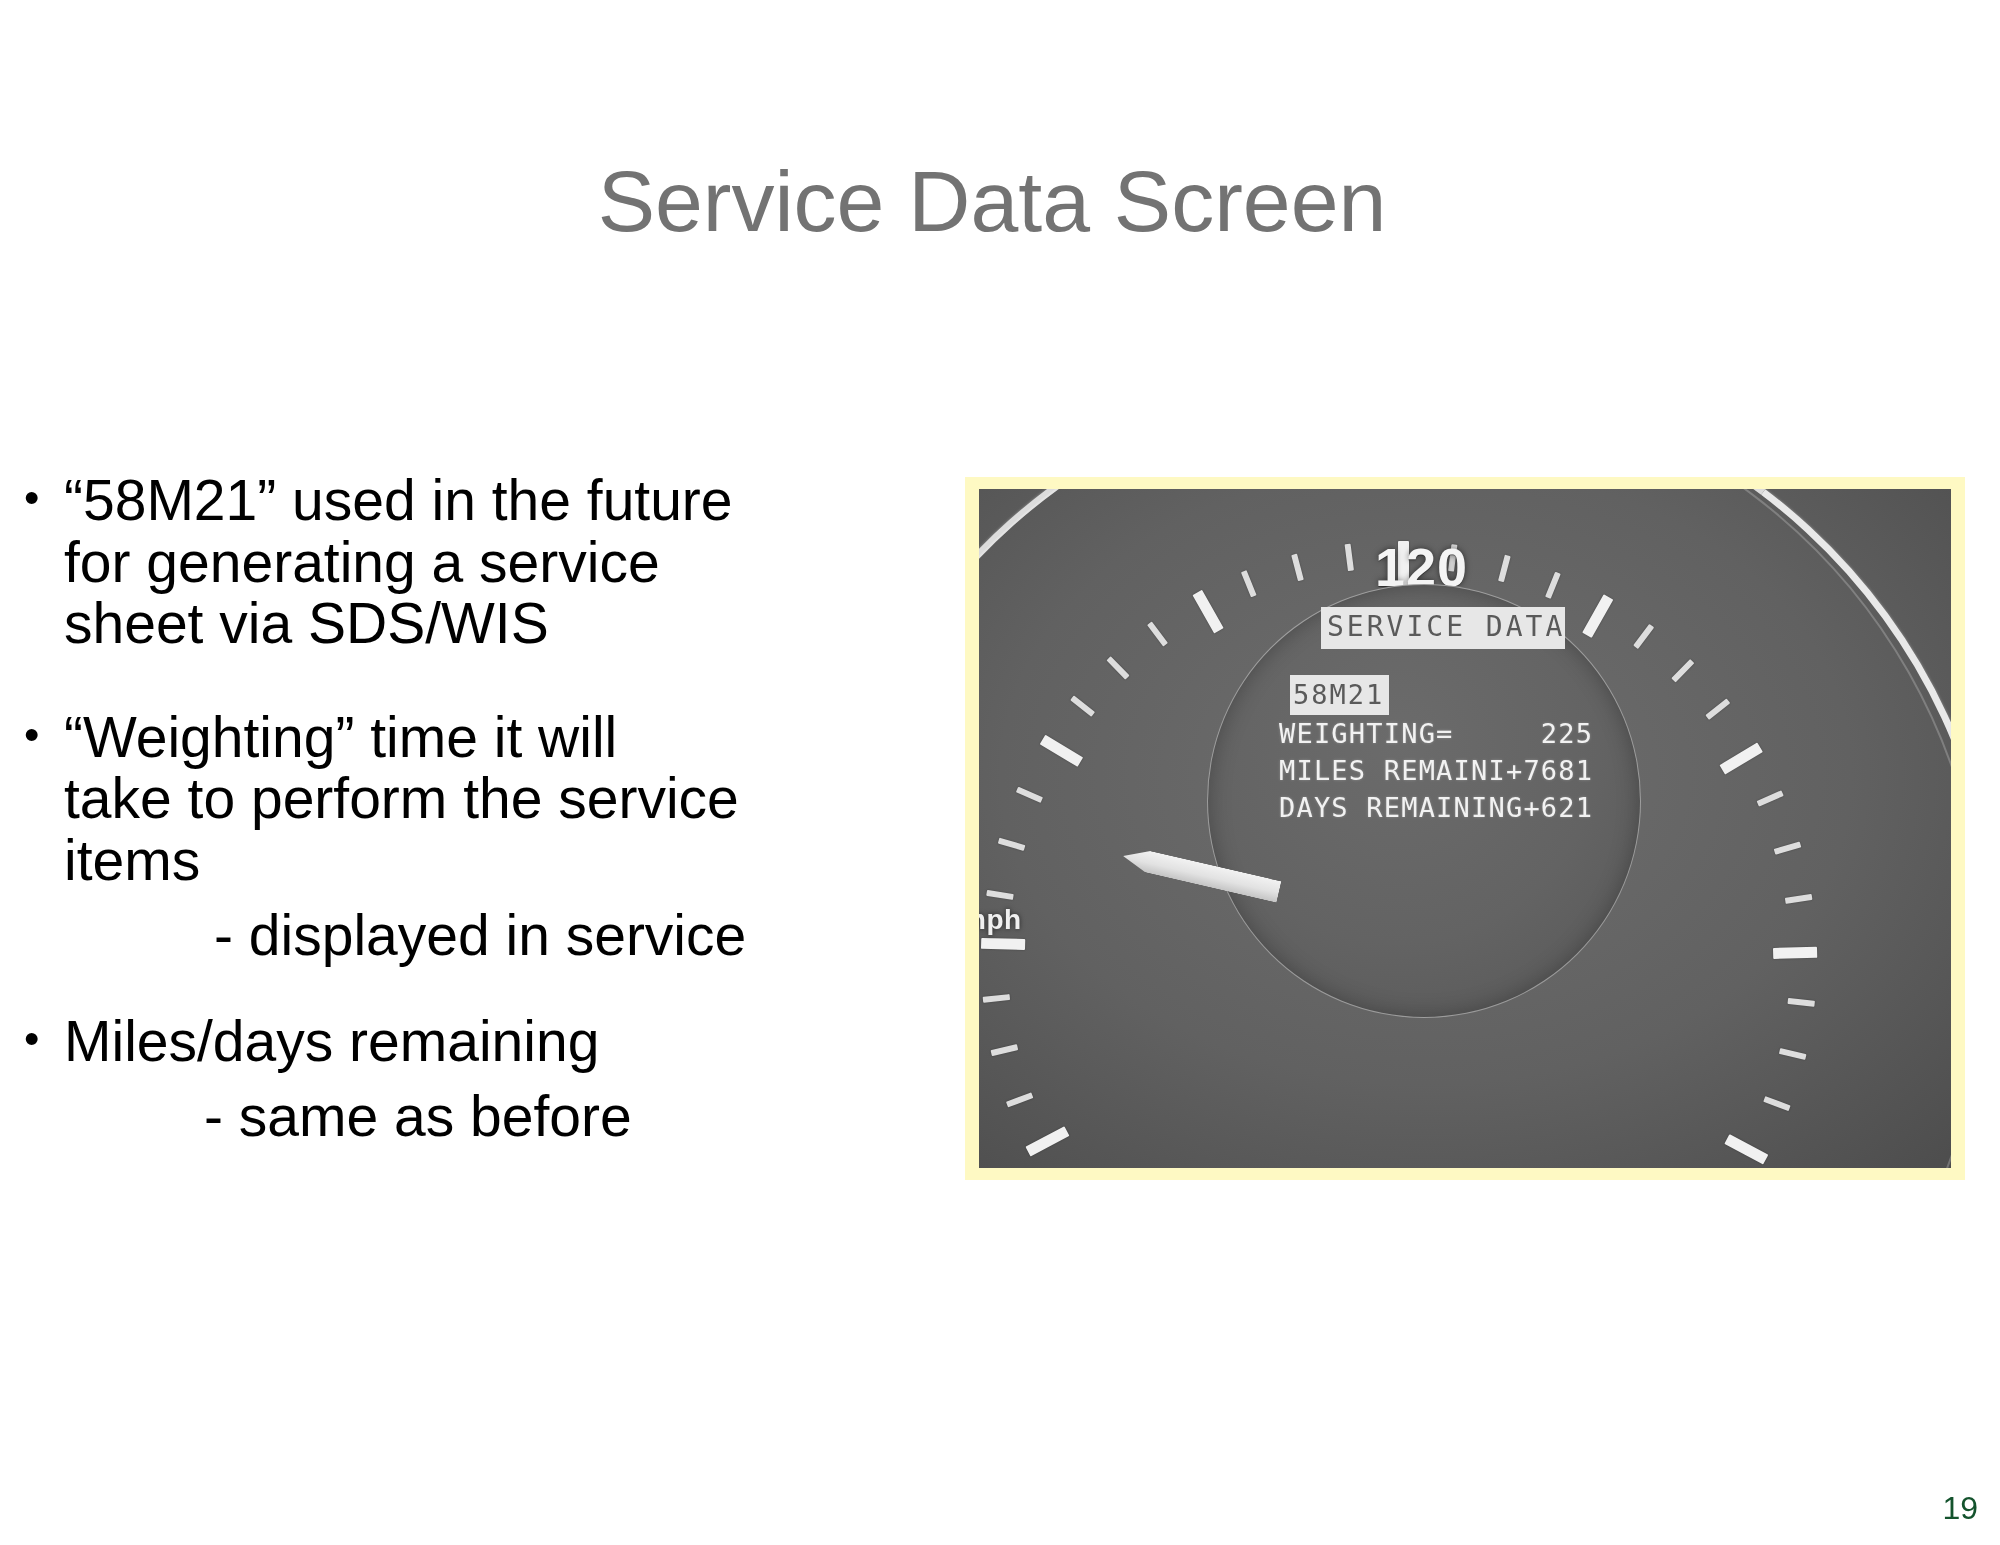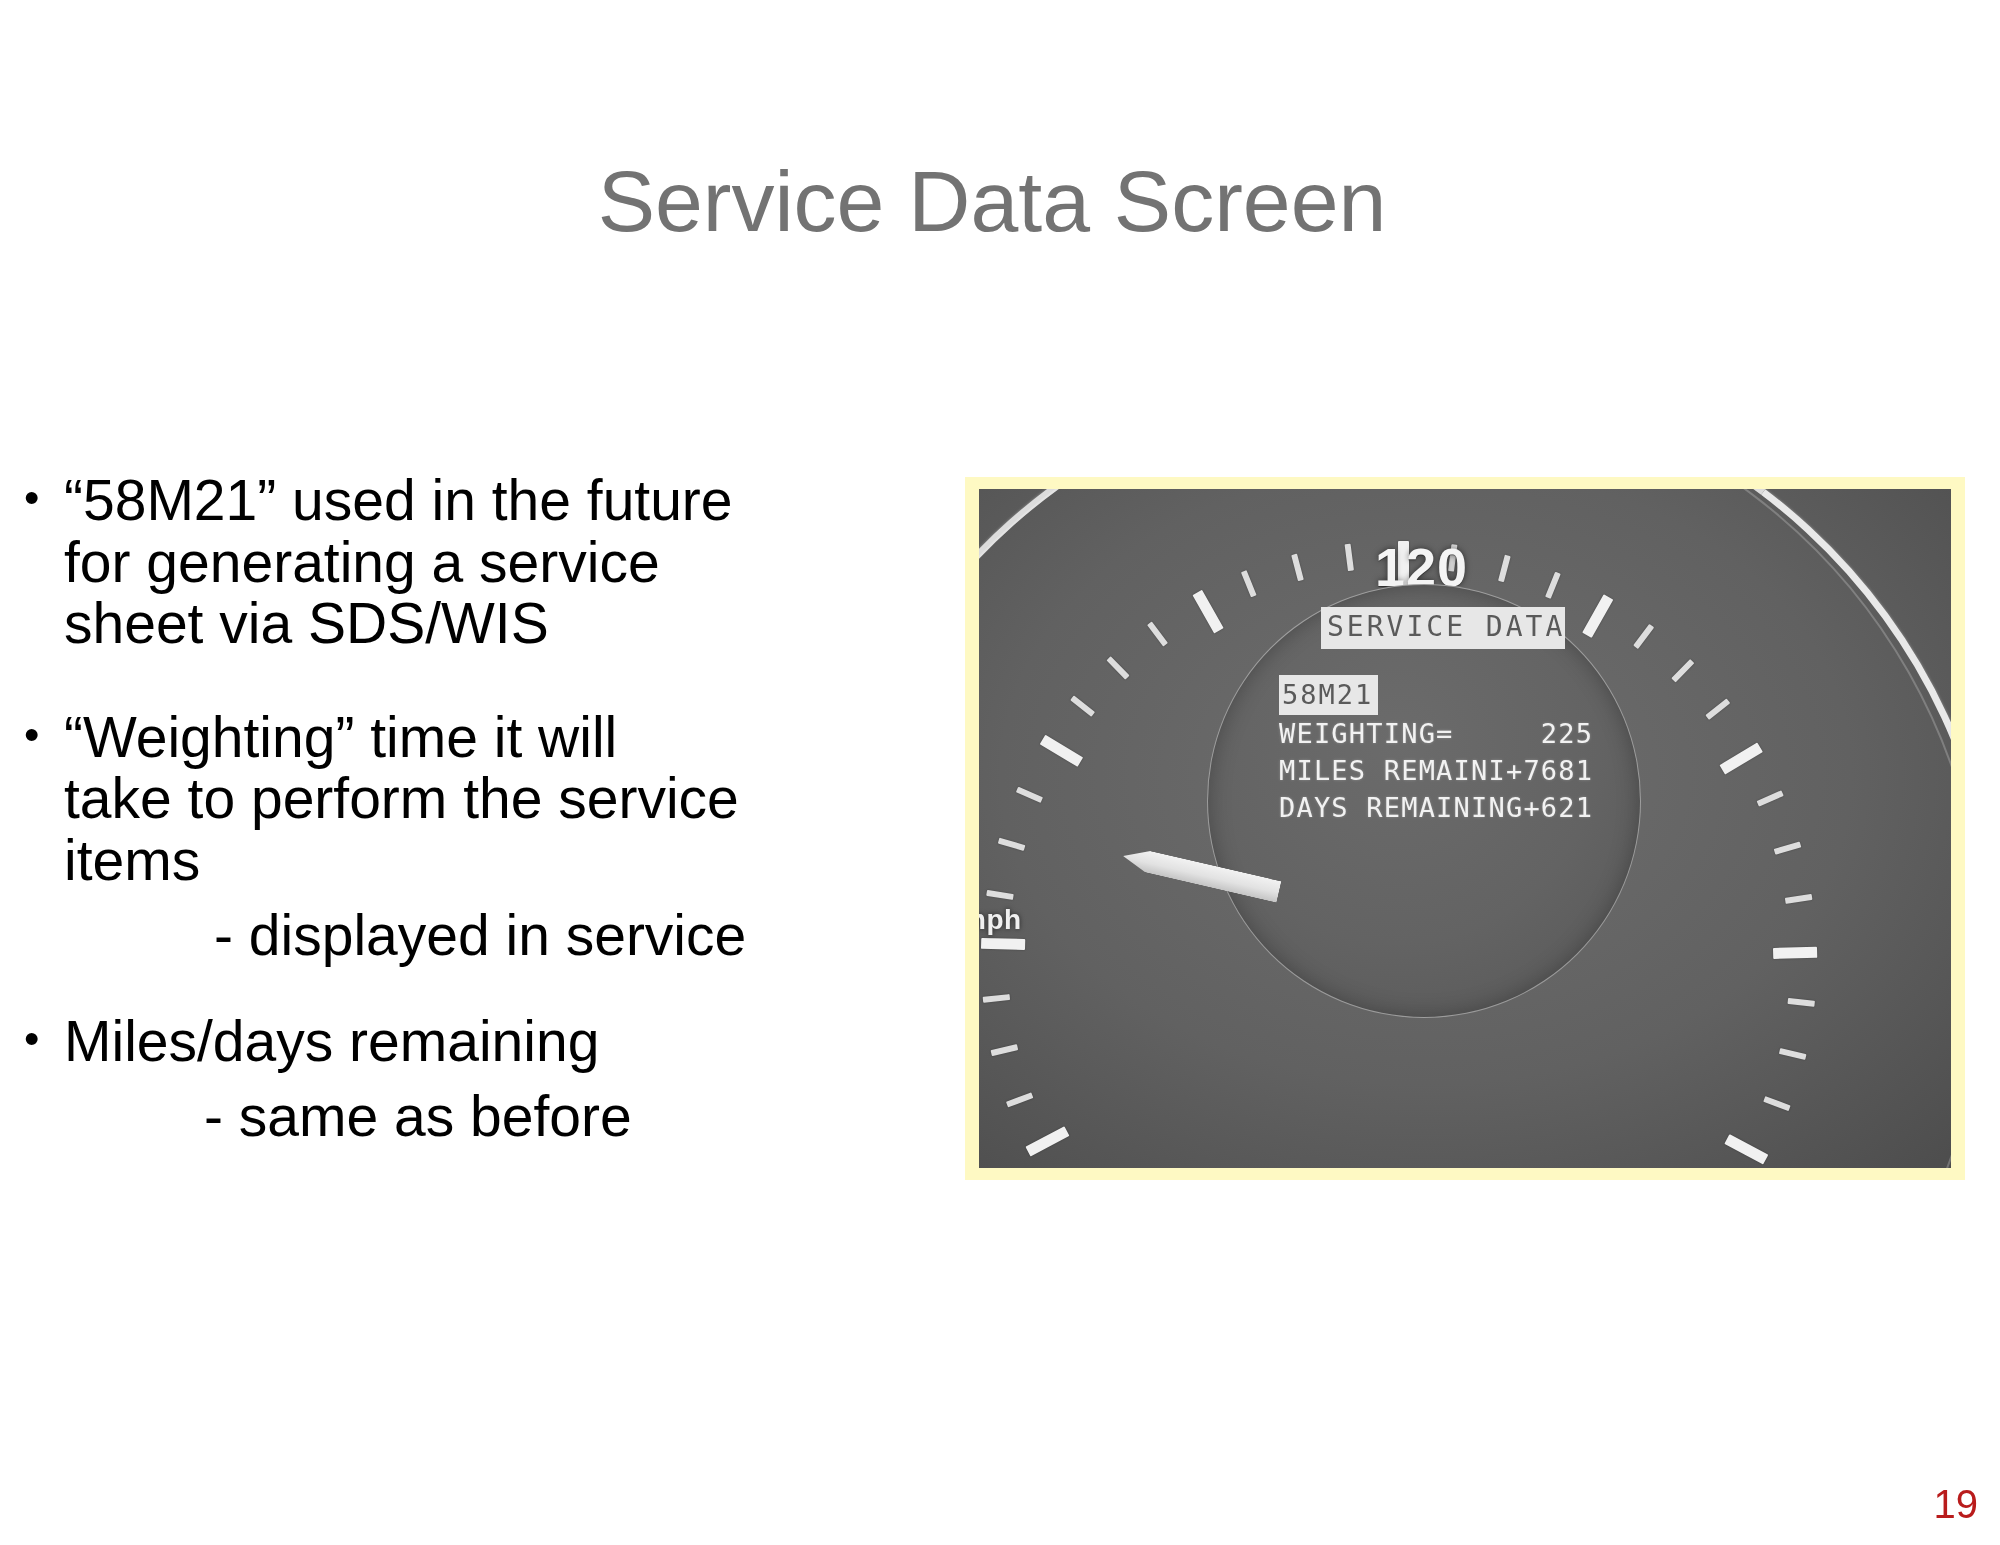--- a/index.html
+++ b/index.html
@@ -211,31 +211,32 @@
     margin-left: 42px;
   }
   .lcd-code {
     display: inline-block;
     background: #e7e7e7;
     color: #5a5a5a;
     padding: 1px 5px 2px 3px;
     letter-spacing: 2px;
     font-size: 27px;
     text-shadow: none;
+    margin-left: 11px;
   }
   .lcd-gap { height: 26px; }
   .lcd-row { white-space: pre; }
 
   
   #page-number {
     position: absolute;
     right: 22px;
     bottom: 18px;
-    font-size: 40px;
-    color: #b91c1c;
+    font-size: 32px;
+    color: #14532d;
   }
 </style>
 </head>
 <body>
 
 <div id="slide-title">Service Data Screen</div>
 
 <div id="bullet-column">
 
   <div class="bullet-block">

